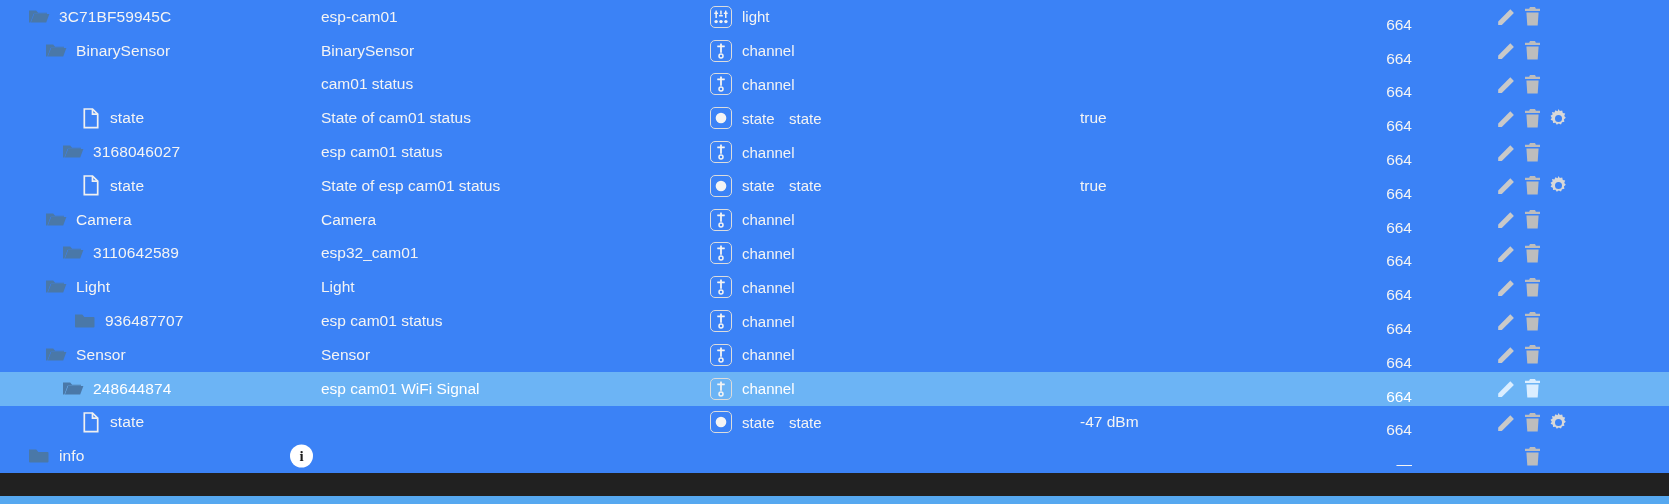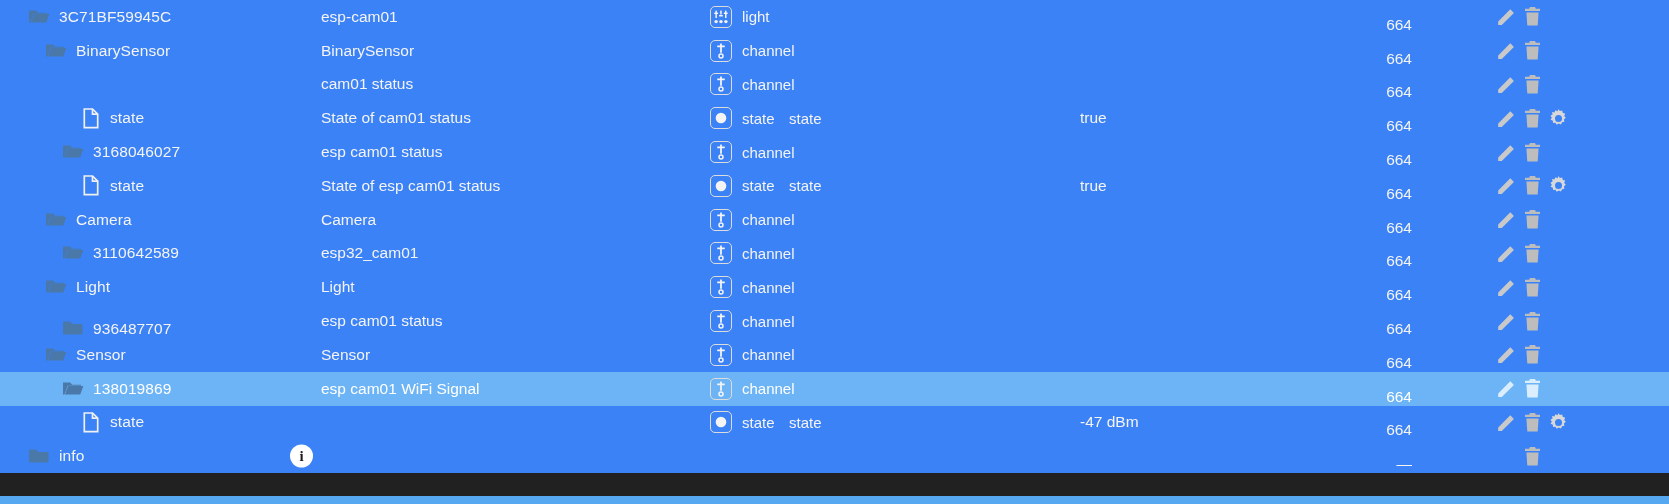--- a/index.html
+++ b/index.html
@@ -580,21 +580,21 @@
         </span>
         <span class="act ico-trash">
           <svg width="17" height="19" viewBox="0 0 17 19">
             <path d="M6 0h5l.9 1.7H16V4H1V1.7h4.1zM2.4 5.4h12.2l-.9 13.2H3.3z"></path>
           </svg>
         </span>
         <span class="act ico-gear"></span>
       </div>
     </div>
     <div class="row">
-      <div class="namecell" style="left: 62px; align-items: flex-end;">
+      <div class="namecell" style="left: 74px;">
         <span class="ico ico-folder">
           <svg width="22" height="20" viewBox="0 0 22 20">
             <path fill="#4a78a8" d="M1 3.6h7.3l2 2.3H19.5a1 1 0 0 1 1 1v8.6a1 1 0 0 1-1 1H2a1 1 0 0 1-1-1z"></path>
           </svg>
         </span>
         <span class="lbl">936487707</span>
       </div>
       <div class="desccell">
         <span class="desc">esp cam01 status</span>
       </div>
@@ -670,21 +670,21 @@
       </div>
     </div>
     <div class="row selected">
       <div class="namecell" style="left: 62px;">
         <span class="ico ico-folder">
           <svg width="22" height="20" viewBox="0 0 22 20">
             <path fill="#4a78a8" d="M1 3.5h7.2l1.9 2.2H19v1.1H5.6L2.4 15.4H1z"></path>
             <path fill="#4a78a8" d="M6.1 6.9h15.3l-3.2 8.7H2.9z"></path>
           </svg>
         </span>
-        <span class="lbl">138019869</span>
+        <span class="lbl">248644874</span>
       </div>
       <div class="desccell">
         <span class="desc">esp cam01 WiFi Signal</span>
       </div>
       <div class="typecell">
         <span class="tbox ico">
           <svg width="12" height="16" viewBox="0 0 12 16">
             <g fill="#f4f4f4">
               <rect x="5.1" y="0.6" width="1.8" height="9.2" rx=".3"></rect>
               <rect x="2.2" y="2.4" width="7.6" height="1.8" rx=".4"></rect>

